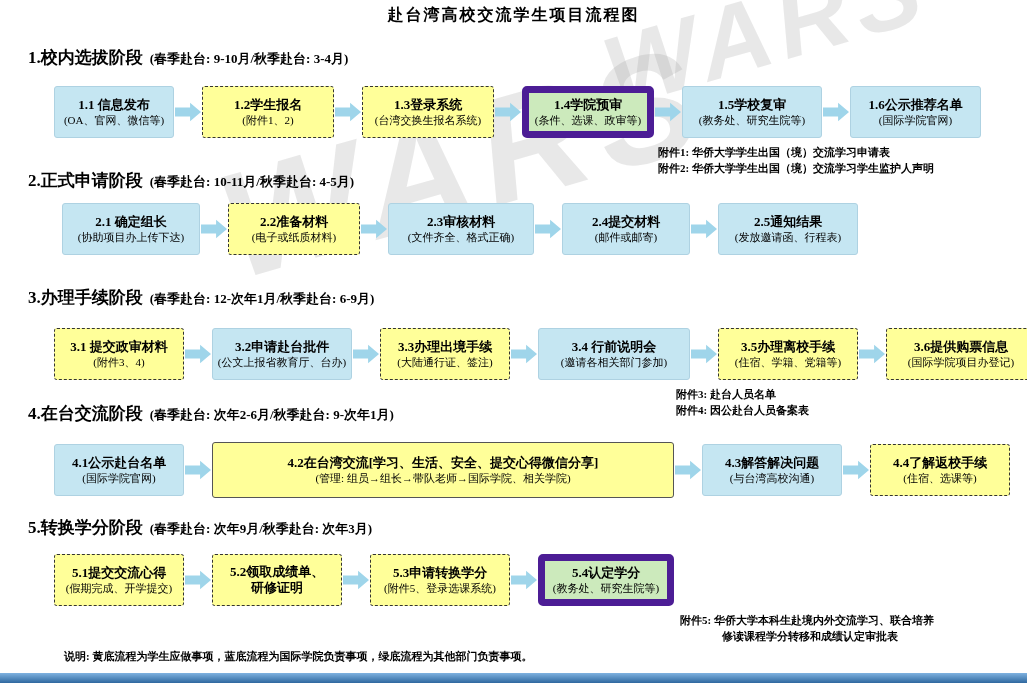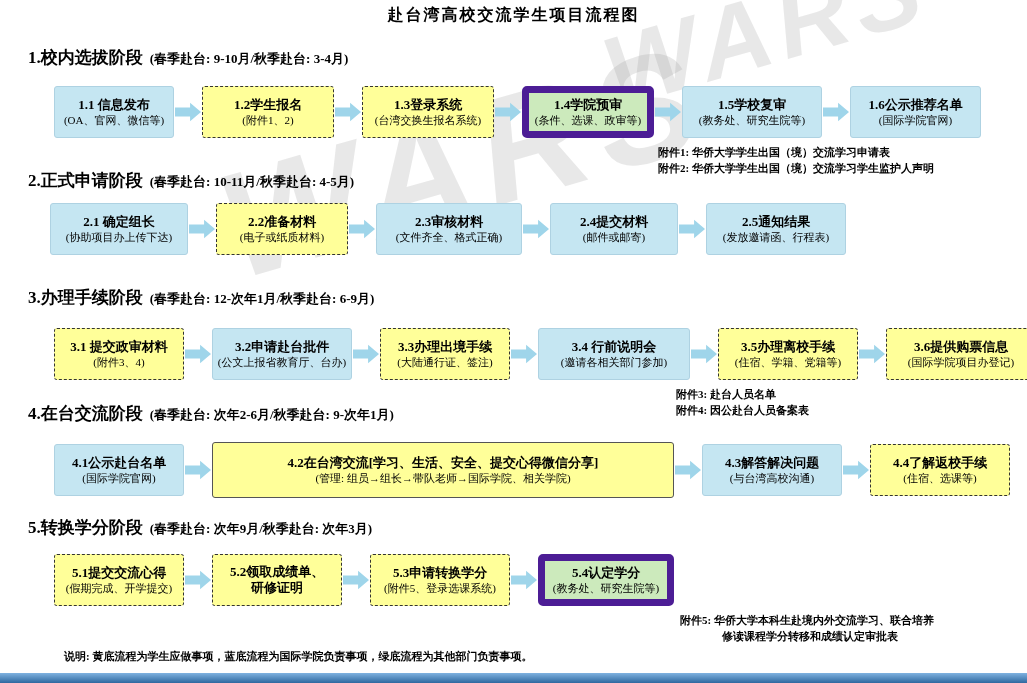--- a/index.html
+++ b/index.html
@@ -97,21 +97,21 @@
   </div>
   <div class="attach" style="top:144px;left:658px">
     <div>附件1: 华侨大学学生出国（境）交流学习申请表</div>
     <div>附件2: 华侨大学学生出国（境）交流学习学生监护人声明</div>
   </div>
 
   <div class="section-heading" style="top:169px">
     <span class="heading-main">2.正式申请阶段</span>
     <span class="heading-schedule">(春季赴台: 10-11月/秋季赴台: 4-5月)</span>
   </div>
-  <div class="row" style="top:203px;left:50px">
+  <div class="row" style="top:203px;left:62px">
     <div class="box box-blue" style="width:138px">
       <div class="box-title">2.1 确定组长</div>
       <div class="box-sub">(协助项目办上传下达)</div>
     </div>
     <div class="arrow"></div>
     <div class="box box-yellow" style="width:132px">
       <div class="box-title">2.2准备材料</div>
       <div class="box-sub">(电子或纸质材料)</div>
     </div>
     <div class="arrow"></div>

